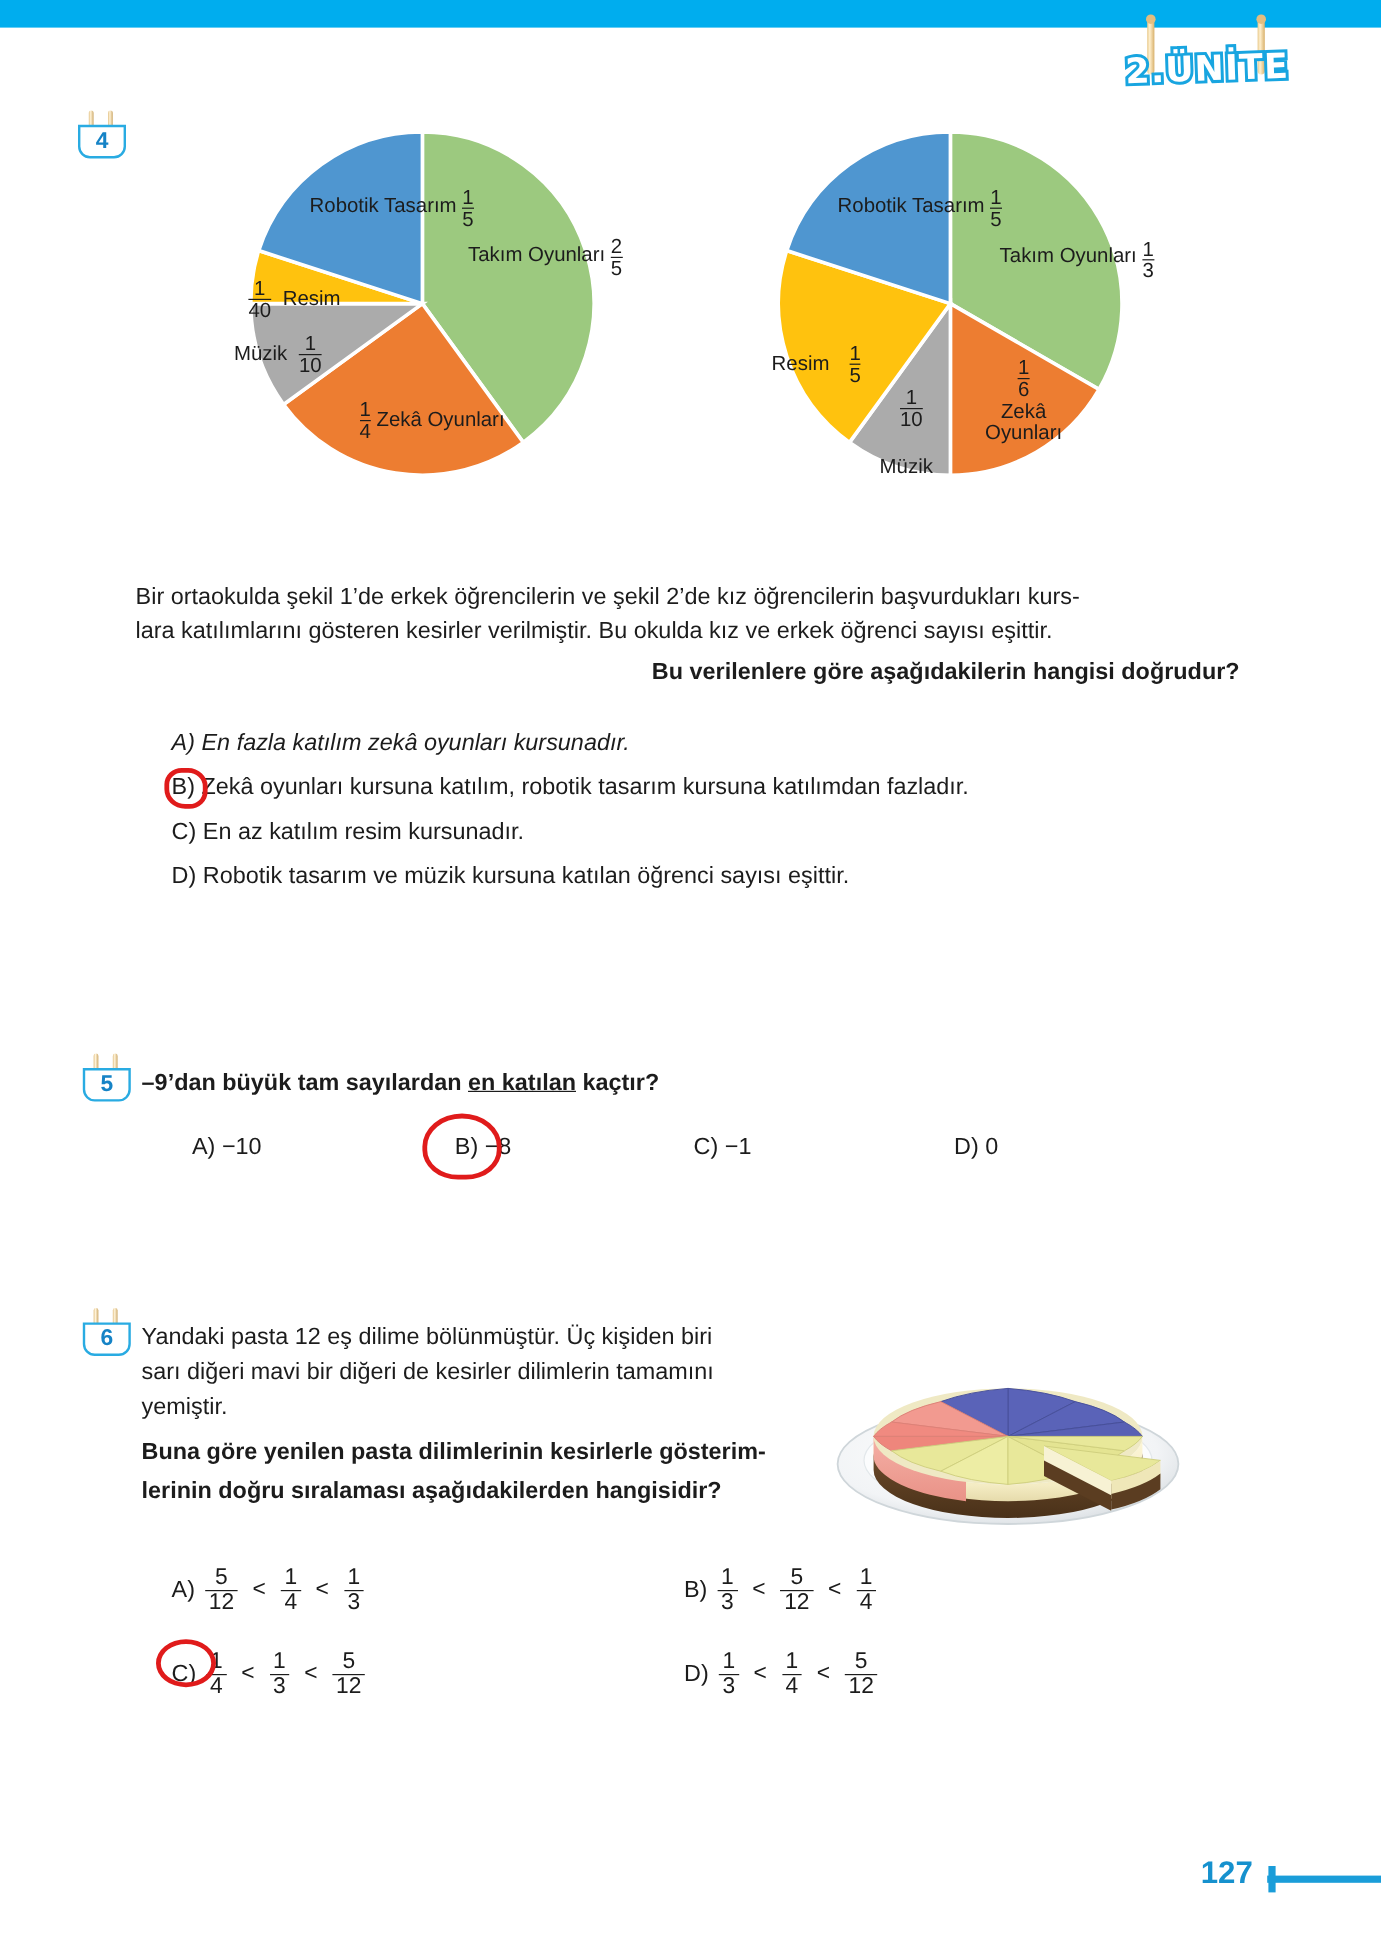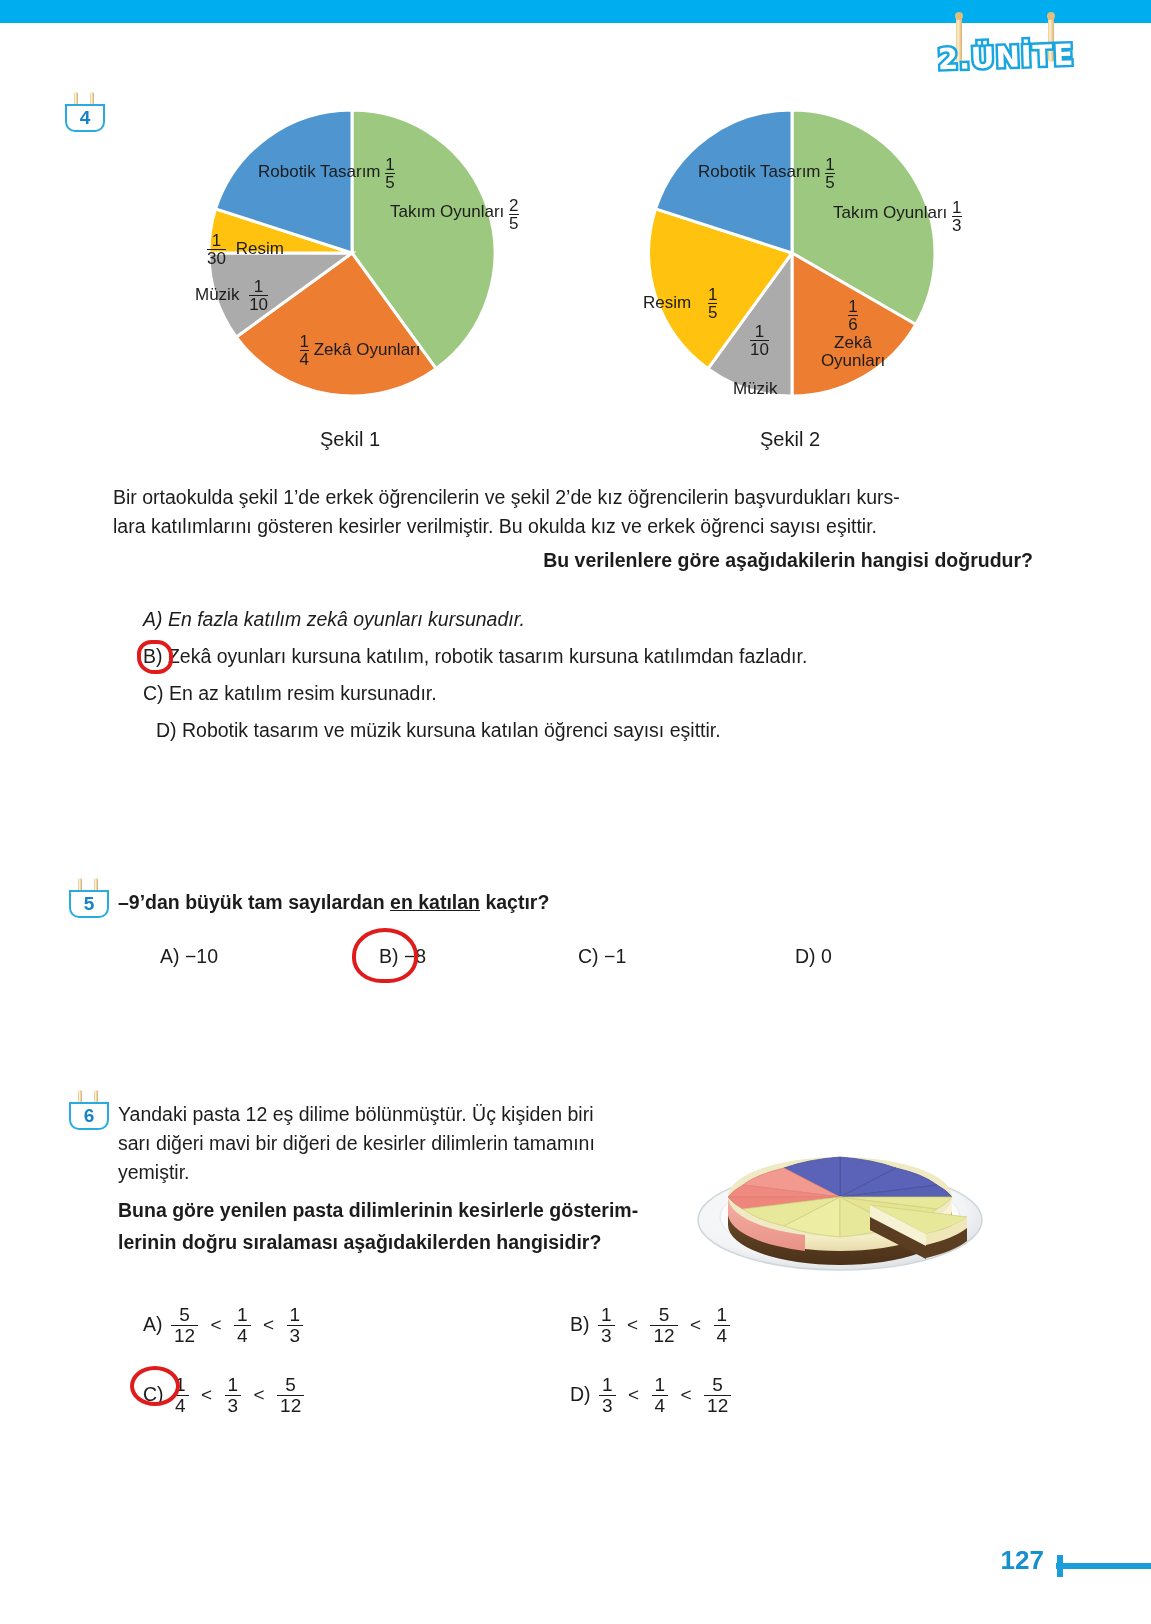--- a/index.html
+++ b/index.html
@@ -176,42 +176,41 @@
       <span>Takım Oyunları</span>
       <div class="frac" style="margin-top:4px;">
         <span class="num">2</span>
         <span class="den">5</span>
       </div>
     </div>
 
     <div class="plabel" style="left:22px; top:124px;">
       <span class="frac" style="vertical-align:middle;">
         <span class="num">1</span>
-        <span class="den">30</span>
+        <span class="den">40</span>
       </span>
       <span style="margin-left:5px;">Resim</span>
     </div>
 
     <div class="plabel" style="left:10px; top:170px;">
       <span>Müzik</span>
       <span class="frac" style="margin-left:5px;">
         <span class="num">1</span>
         <span class="den">10</span>
       </span>
     </div>
 
     <div class="plabel" style="left:100px; top:225px; width:150px;">
       <div class="frac">
         <span class="num">1</span>
         <span class="den">4</span>
       </div>
       <span>Zekâ Oyunları</span>
     </div>
 
-    <div class="caption">Şekil 1</div>
   </div>
 
   <div class="pie-wrap right">
     <div class="pie">
       <svg width="290" height="290" viewBox="0 0 290 290">
 
         <path d="M145,145 L145,2 A143,143 0 0,1 268.84,216.5 Z" fill="#9CC97F" stroke="#ffffff" stroke-width="3"></path>
 
         <path d="M145,145 L268.84,216.5 A143,143 0 0,1 145,288 Z" fill="#ED7D31" stroke="#ffffff" stroke-width="3"></path>
 
@@ -257,21 +256,20 @@
 
     <div class="plabel" style="left:178px; top:190px; width:100px;">
       <div class="frac">
         <span class="num">1</span>
         <span class="den">6</span>
       </div>
       <div style="white-space:pre-line;">Zekâ
 Oyunları</div>
     </div>
 
-    <div class="caption">Şekil 2</div>
   </div>
 </div>
 
 <div class="para" style="left:113px; top:483px; width:920px;">Bir ortaokulda şekil 1’de erkek öğrencilerin ve şekil 2’de kız öğrencilerin başvurdukları kurs-</div>
 <div class="para" style="left:113px; top:512px; width:920px;">lara katılımlarını gösteren kesirler verilmiştir. Bu okulda kız ve erkek öğrenci sayısı eşittir.</div>
 <div class="para bold" style="left:113px; top:546px; width:920px;text-align:right;">Bu verilenlere göre aşağıdakilerin hangisi doğrudur?</div>
 
 <div class="opt" style="left:143px; top:608px;font-style:italic;">
   <span>A)</span>
   <span>En fazla katılım zekâ oyunları kursunadır.</span>
@@ -279,21 +277,21 @@
 <div class="opt" style="left:143px; top:645px;">
   <span>B)</span>
   <span>Zekâ oyunları kursuna katılım, robotik tasarım kursuna katılımdan fazladır.</span>
 </div>
 <div class="redcircle" style="left:137px; top:640px; width:36px; height:34px; border-width:4px; border-radius:40% 45% 42% 48%;"></div>
 
 <div class="opt" style="left:143px; top:682px;">
   <span>C)</span>
   <span>En az katılım resim kursunadır.</span>
 </div>
-<div class="opt" style="left:156px; top:719px;">
+<div class="opt" style="left:143px; top:719px;">
   <span>D)</span>
   <span>Robotik tasarım ve müzik kursuna katılan öğrenci sayısı eşittir.</span>
 </div>
 
 <div class="qbadge" style="left:66px; top:878px;">
   <div class="qpin a"></div>
   <div class="qpin b"></div>
   <div class="qbox">5</div>
 </div>
 

